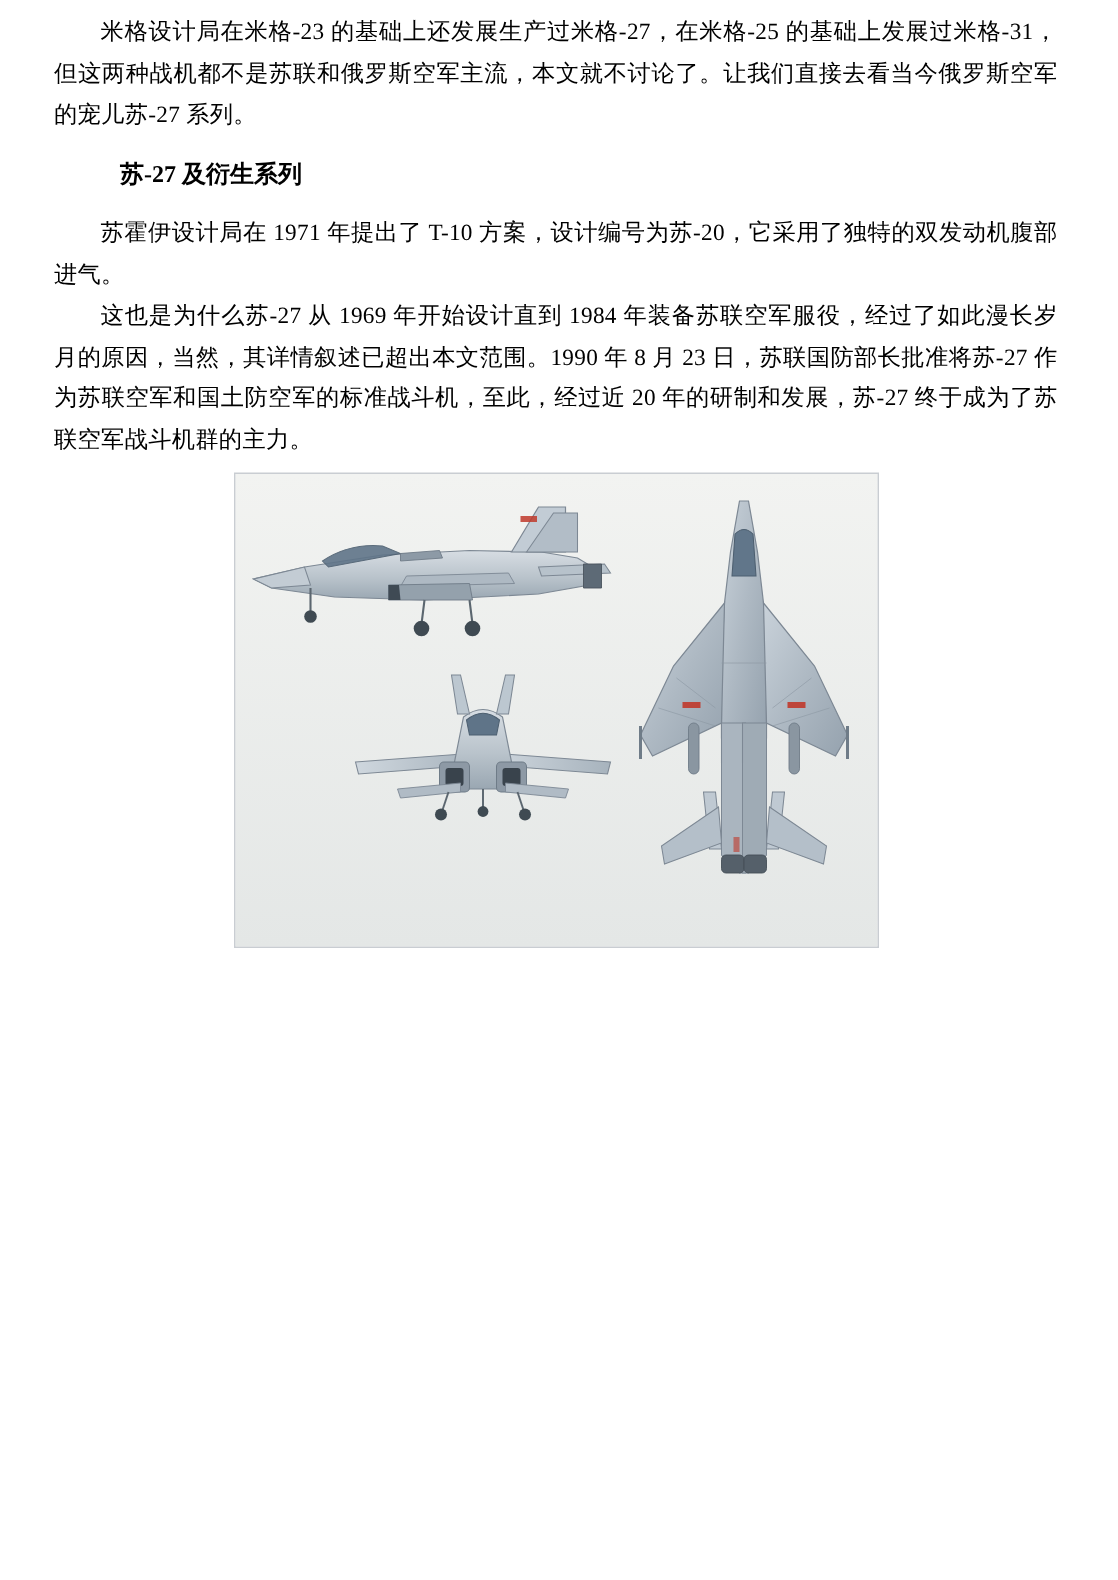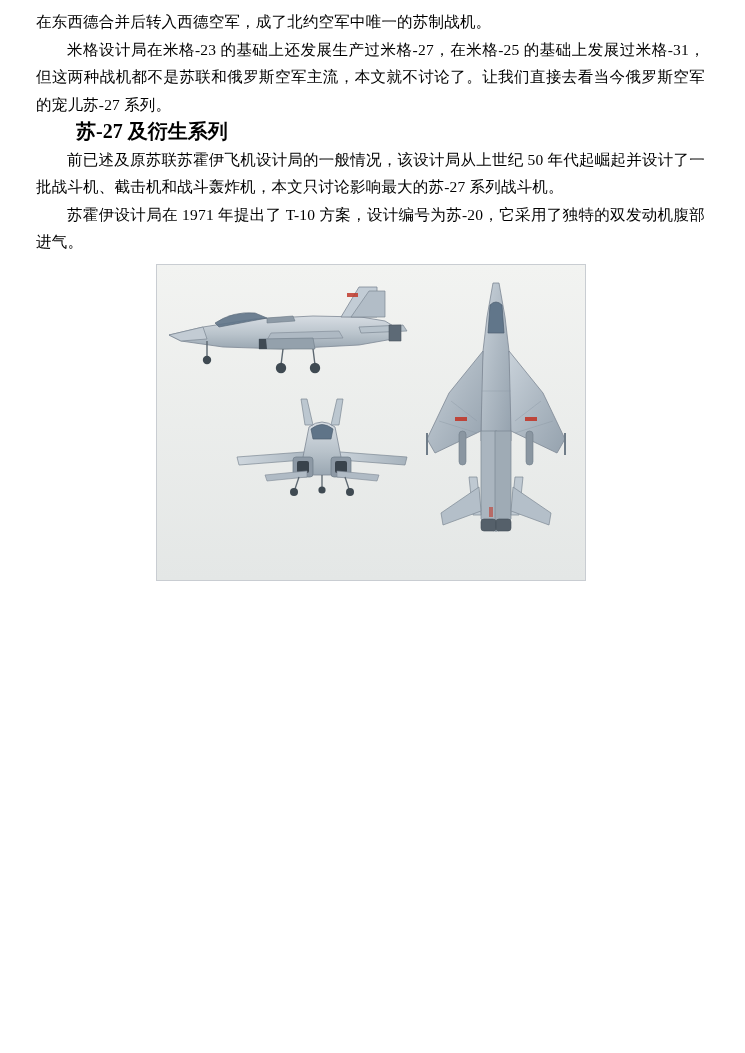--- a/index.html
+++ b/index.html
@@ -26,25 +26,25 @@
     line-height: 27.5px;
     text-align: justify;
     text-justify: inter-ideograph;
     margin: 0;
     letter-spacing: 0.2px;
   }
   .indent {
     text-indent: 2em;
   }
   .heading {
-    font-size: 20px;
+    font-size: 16px;
     line-height: 27.5px;
     font-weight: bold;
     text-indent: 2em;
-    margin: 0;
+    margin: 12px;
   }
   .figure {
     margin: 6px 0 0 0;
     text-align: center;
   }
   .fig-frame {
     width: 428px;
     height: 315px;
     margin: 8px auto 0 auto;
     border: 1px solid #c9cdd2;
@@ -53,32 +53,31 @@
     background: linear-gradient(180deg, #f3f4f2 0%, #eceeec 45%, #e7e9e7 100%);
   }
   
   .art { position: absolute; inset: 0; }
 </style>
 </head>
 <body>
 
 <div class="page">
 
-  <p class="para">在东西德合并后转入西德空军，成了北约空军中唯一的苏制战机。</p>
 
   <p class="para indent">米格设计局在米格-23 的基础上还发展生产过米格-27，在米格-25 的基础上发展过米格-31，但这两种战机都不是苏联和俄罗斯空军主流，本文就不讨论了。让我们直接去看当今俄罗斯空军的宠儿苏-27 系列。</p>
 
   <h2 class="heading">苏-27 及衍生系列</h2>
 
-  <p class="para indent">前已述及原苏联苏霍伊飞机设计局的一般情况，该设计局从上世纪 50 年代起崛起并设计了一批战斗机、截击机和战斗轰炸机，本文只讨论影响最大的苏-27 系列战斗机。</p>
 
 
   <p class="para indent">苏霍伊设计局在 1971 年提出了 T-10 方案，设计编号为苏-20，它采用了独特的双发动机腹部进气。</p>
 
 
+  <p class="para indent">这也是为什么苏-27 从 1969 年开始设计直到 1984 年装备苏联空军服役，经过了如此漫长岁月的原因，当然，其详情叙述已超出本文范围。1990 年 8 月 23 日，苏联国防部长批准将苏-27 作为苏联空军和国土防空军的标准战斗机，至此，经过近 20 年的研制和发展，苏-27 终于成为了苏联空军战斗机群的主力。</p>
 
 
 
   <div class="figure">
     <div class="fig-frame">
       <svg class="art" viewBox="0 0 428 315" xmlns="http://www.w3.org/2000/svg">
         <defs>
           <linearGradient id="bodyg" x1="0" y1="0" x2="0" y2="1">
             <stop offset="0%" stop-color="#d7dde3"></stop>
             <stop offset="55%" stop-color="#b9c3cb"></stop>

